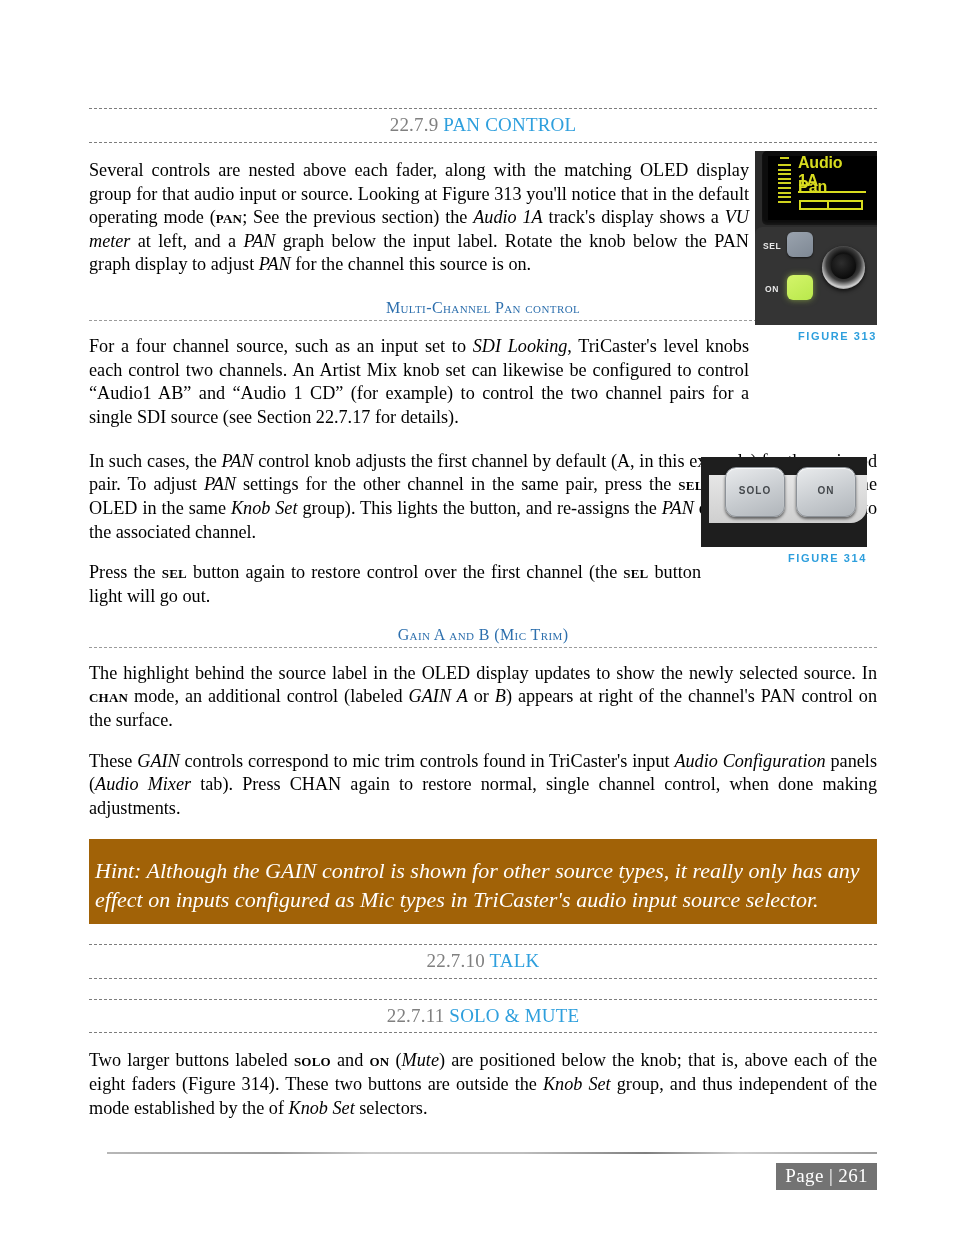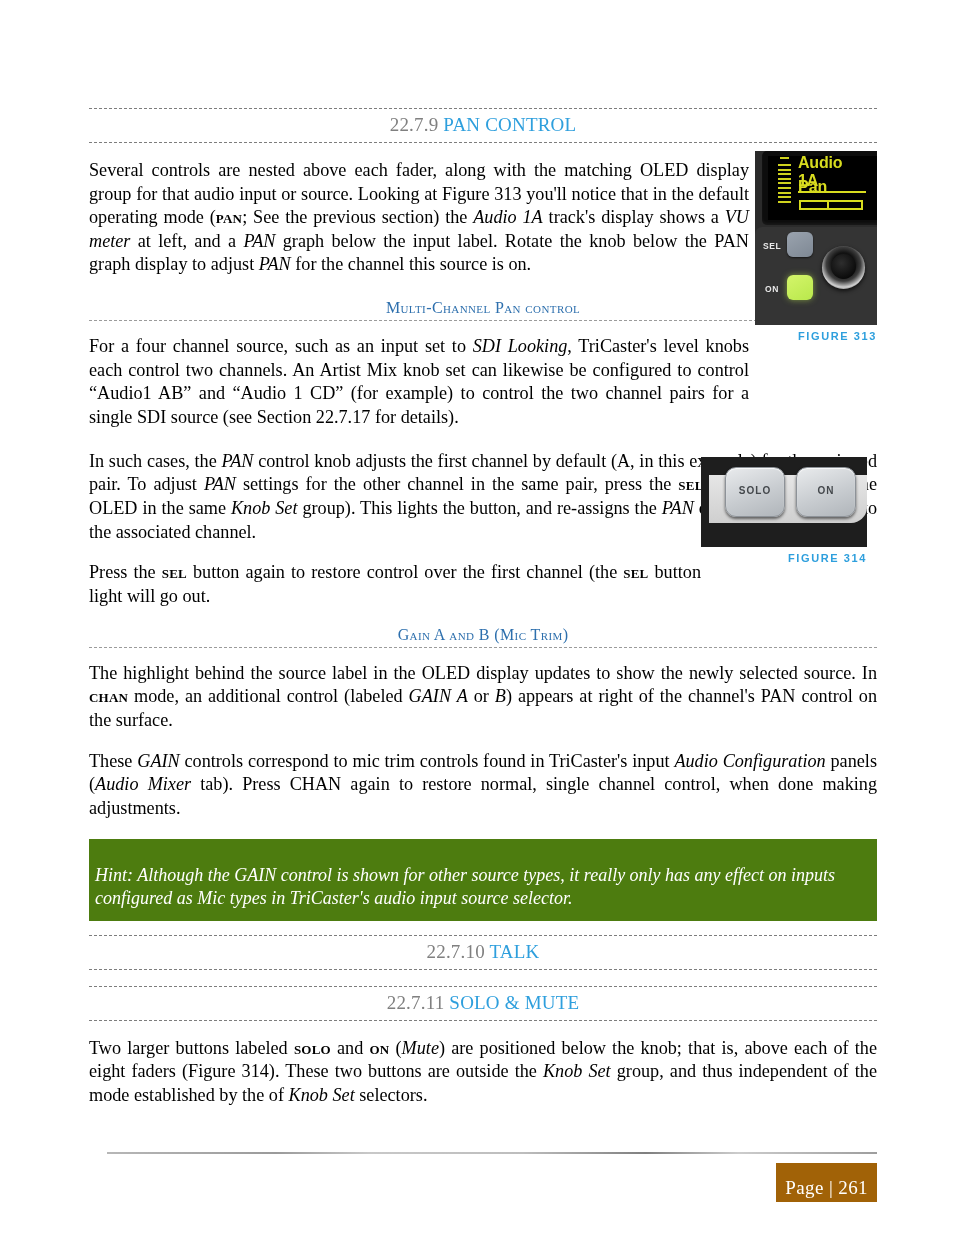--- a/index.html
+++ b/index.html
@@ -39,21 +39,21 @@
     letter-spacing: 0.2px;
     line-height: 1.15;
   }
   .section-head .num {
     color: #808080;
   }
   .section-head .title {
     color: #2e9fdd;
   }
   .section-head.tight {
-    margin-top: 14px;
+    margin-top: 20px;
   }
 
   
   .sub-head {
     text-align: center;
     border-bottom: 1px dashed #9b9b9b;
     color: #2d6fad;
     font-variant: small-caps;
     font-size: 16px;
     letter-spacing: 0.4px;
@@ -81,26 +81,26 @@
   
   .wrap-col-313 {
     width: 660px;
   }
   .wrap-col-314 {
     width: 612px;
   }
 
   
   .hint-box {
-    background: #4d7c0f;
+    background: #a16207;
     color: #ffffff;
     font-style: italic;
-    font-size: 18px;
+    font-size: 22px;
     line-height: 1.32;
-    padding: 25px 5px 10px 6px;
+    padding: 17px 5px 10px 6px;
     margin: 18px 0 4px 0;
     box-sizing: border-box;
   }
 
   
   .figure {
     position: absolute;
   }
   .fig-caption {
     color: #2e9fdd;
@@ -290,25 +290,25 @@
     left: 100px;
     top: 1152px;
     width: 770px;
     height: 2px;
     background: linear-gradient(90deg,#b7b7b7 0%,#9a9a9a 22%,#c8c8c8 34%,#bdbdbd 54%,#7f7f7f 70%,#cccccc 82%,#9d9d9d 100%);
   }
   .footer-page {
     position: absolute;
     right: 84px;
     top: 1163px;
-    background: #a16207;
+    background: #737373;
     color: #ffffff;
     font-family: "Liberation Serif", serif;
     font-size: 19px;
-    padding: 14px 9px 3px 9px;
+    padding: 2px 9px 3px 9px;
     letter-spacing: 0.4px;
   }
 </style>
 </head>
 <body>
 
 <div class="page">
 
   <div class="content">
 

